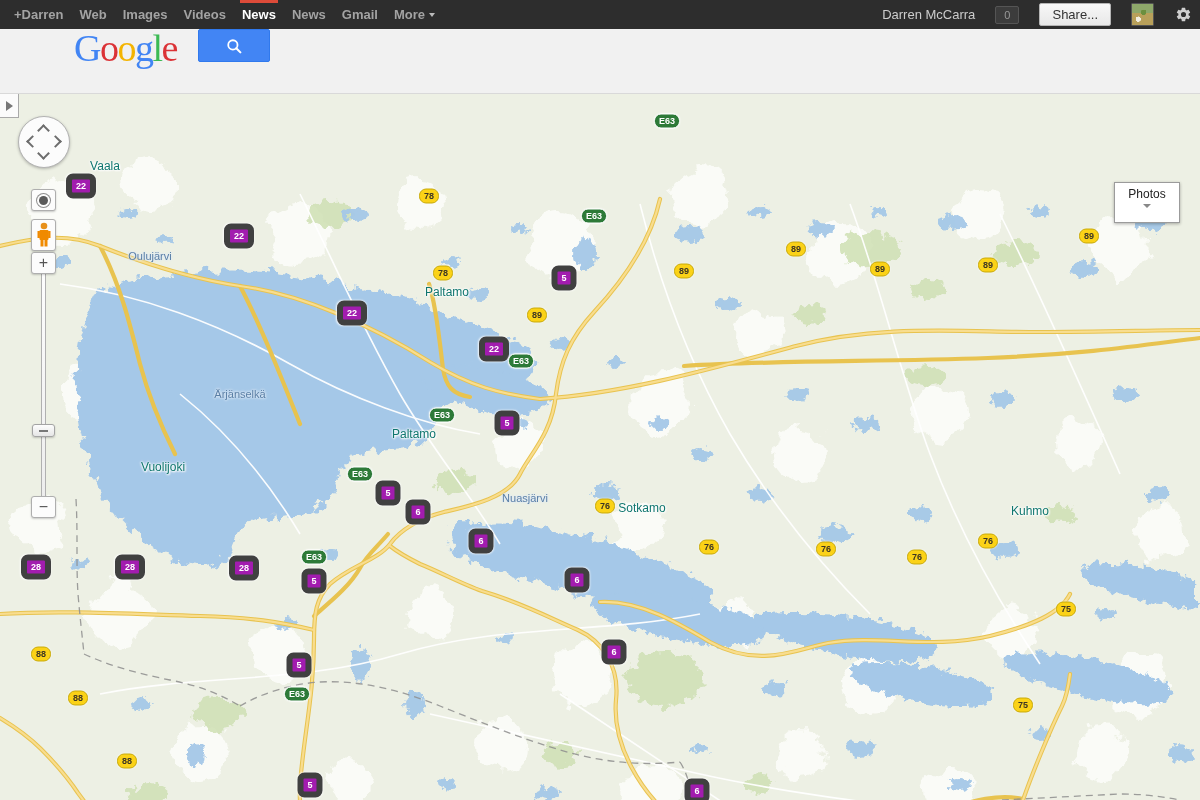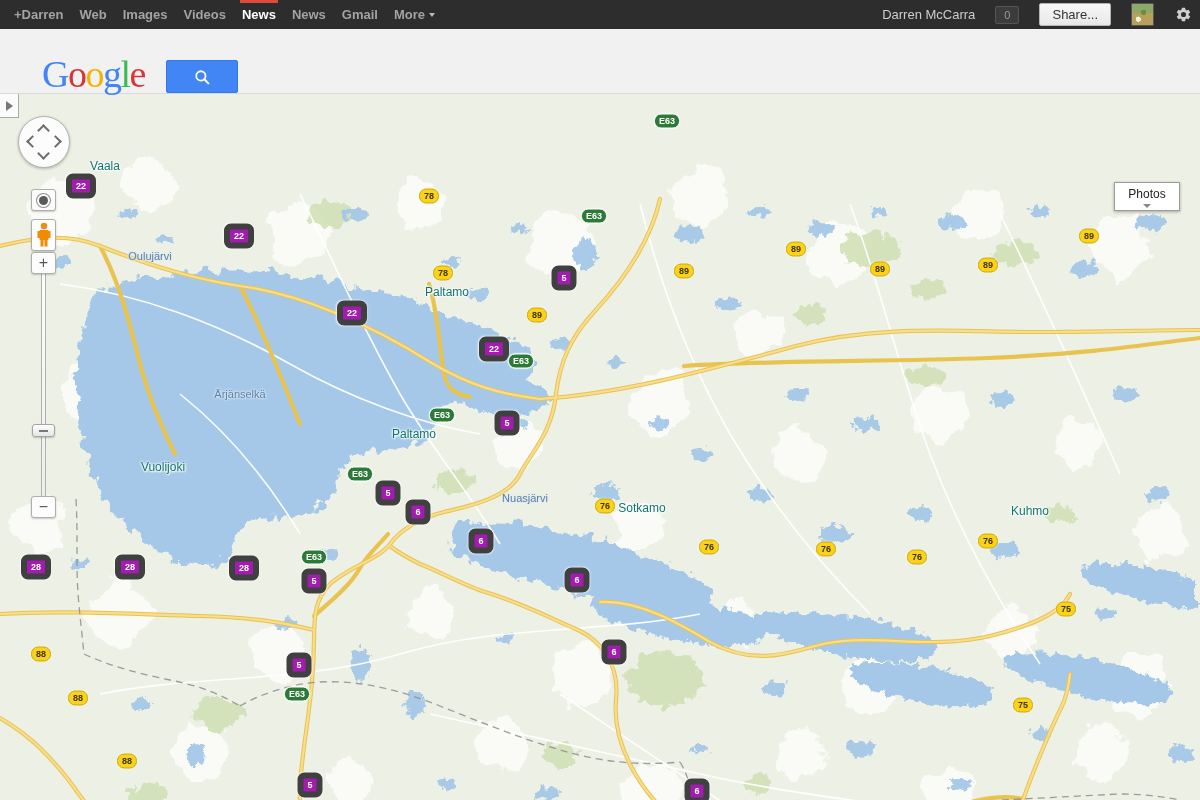--- a/index.html
+++ b/index.html
@@ -67,22 +67,23 @@
     width: 18px; height: 18px; cursor: pointer;
     display: flex; align-items: center; justify-content: center;
   }
 
   
   #searchbar {
     position: absolute; top: 29px; left: 0;
     width: 1200px; height: 65px;
     background: #f1f1f1;
     border-bottom: 1px solid #d9d9d9;
-    display: flex; align-items: flex-end;
+    display: flex; align-items: flex-start;
     z-index: 55;
+    padding-left: 32px;
   }
   #google-logo {
     margin-left: 42px; font-size: 38px;
     font-family: "Liberation Serif", serif;
     letter-spacing: -1.5px; line-height: 1;
     user-select: none;
   }
   #google-logo .b { color: #4285f4; }
   #google-logo .r { color: #db3236; }
   #google-logo .y { color: #f4b400; }
@@ -231,21 +232,21 @@
   #sat-label {
     font-size: 12px; color: #222; text-align: center;
     padding: 3px 0 4px; background: #fff;
   }
   #maptype-photos {
     position: absolute; top: 88px; right: 20px;
     width: 66px; background: #fff;
     border: 1px solid #9b9b9b;
     box-shadow: 0 1px 3px rgba(0,0,0,.3);
     cursor: pointer; z-index: 45;
-    padding: 4px 0 2px; text-align: center;
+    padding: 4px 0 14px; text-align: center;
   }
   #photos-label { font-size: 12px; color: #222; }
   #photos-caret {
     margin: 3px auto 0; width: 0; height: 0;
     border-left: 4px solid transparent;
     border-right: 4px solid transparent;
     border-top: 4px solid #888;
   }
 </style>
 </head>

